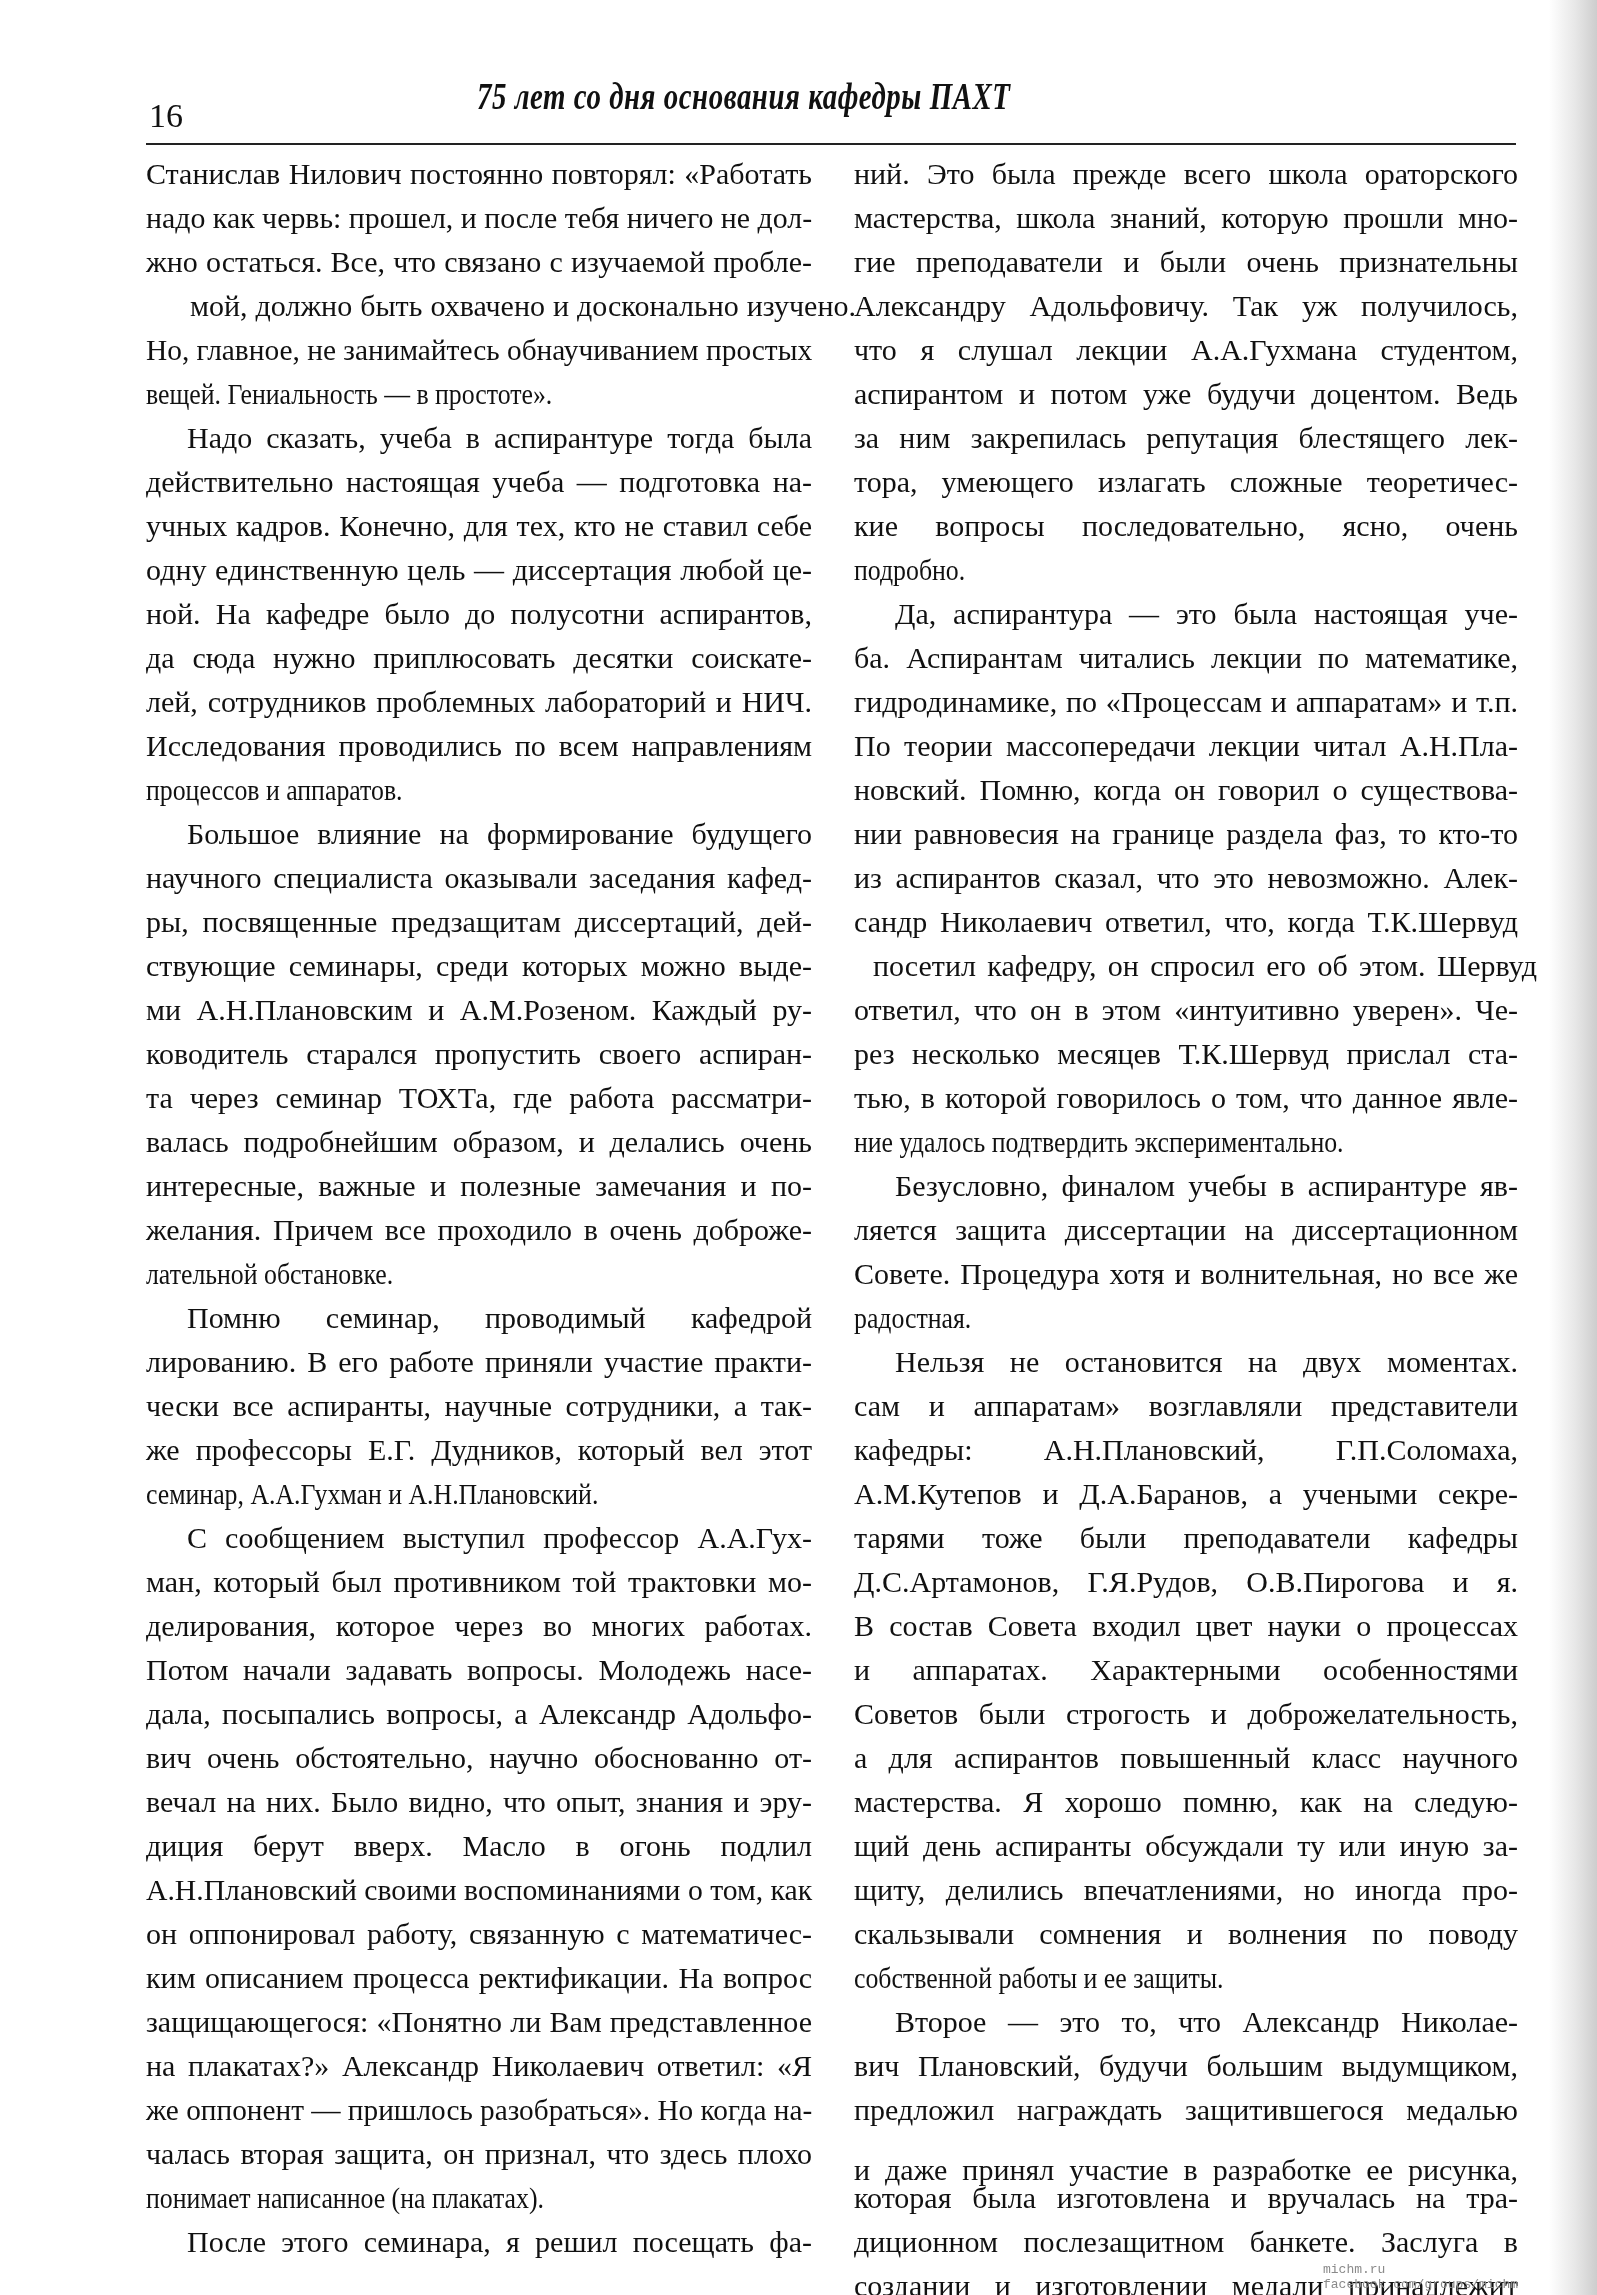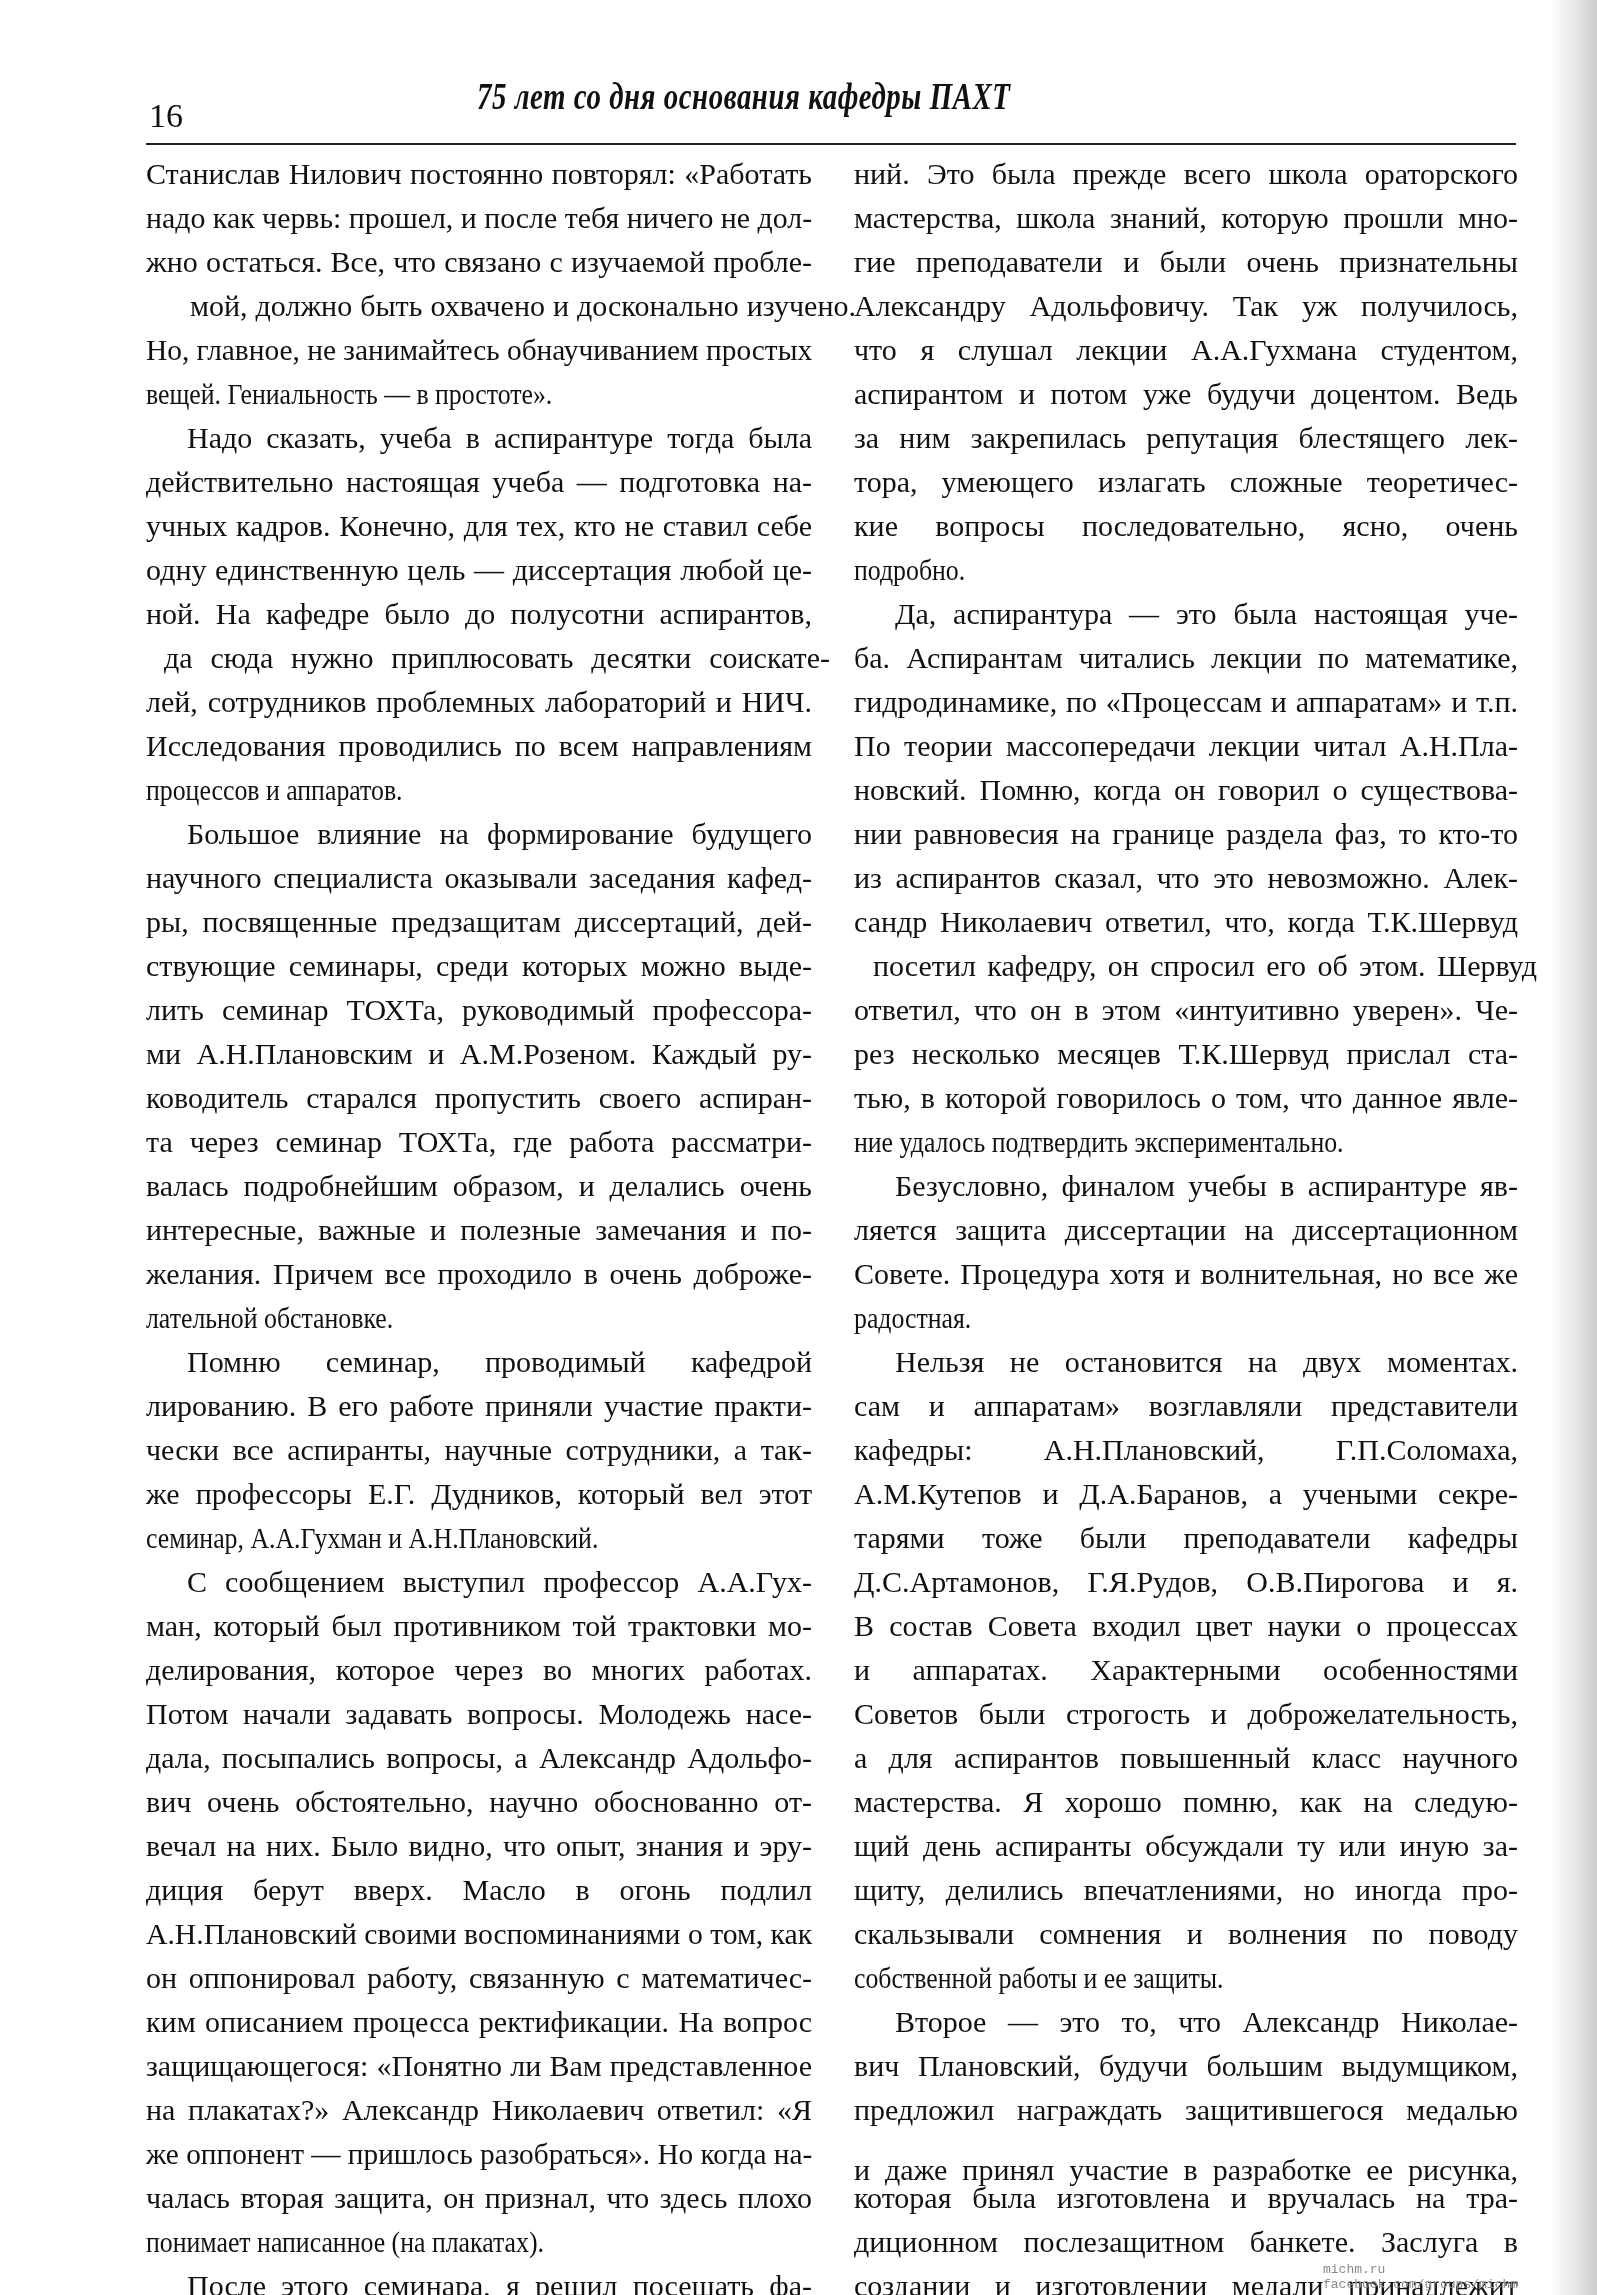--- a/index.html
+++ b/index.html
@@ -64,31 +64,30 @@
       <span class="line"><span class="t" style="width: 666px; transform: scaleX(1); transform-origin: left center; margin-left: 44px;">мой, должно быть охвачено и досконально изучено.</span></span>
       <span class="line"><span class="t" style="width: 680px; transform: scaleX(0.97928); transform-origin: left center;">Но, главное, не занимайтесь обнаучиванием простых</span></span>
       <span class="line last"><span class="t" style="width: auto; transform: scaleX(0.86); transform-origin: left center;">вещей. Гениальность — в простоте».</span></span>
     </div>
     <div>
       <span class="line indent"><span class="t" style="width: 625px; transform: scaleX(1); transform-origin: left center;">Надо сказать, учеба в аспирантуре тогда была</span></span>
       <span class="line"><span class="t" style="width: 666px; transform: scaleX(1); transform-origin: left center;">действительно настоящая учеба — подготовка на-</span></span>
       <span class="line"><span class="t" style="width: 666px; transform: scaleX(1); transform-origin: left center;">учных кадров. Конечно, для тех, кто не ставил себе</span></span>
       <span class="line"><span class="t" style="width: 666px; transform: scaleX(1); transform-origin: left center;">одну единственную цель — диссертация любой це-</span></span>
       <span class="line"><span class="t" style="width: 666px; transform: scaleX(1); transform-origin: left center;">ной. На кафедре было до полусотни аспирантов,</span></span>
-      <span class="line"><span class="t" style="width: 666px; transform: scaleX(1); transform-origin: left center; margin-left: 18px;">да сюда нужно приплюсовать десятки соискате-</span></span>
+      <span class="line"><span class="t" style="width: 666px; transform: scaleX(1); transform-origin: left center;">да сюда нужно приплюсовать десятки соискате-</span></span>
       <span class="line"><span class="t" style="width: 666px; transform: scaleX(1); transform-origin: left center;">лей, сотрудников проблемных лабораторий и НИЧ.</span></span>
       <span class="line"><span class="t" style="width: 666px; transform: scaleX(1); transform-origin: left center;">Исследования проводились по всем направлениям</span></span>
       <span class="line last"><span class="t" style="width: auto; transform: scaleX(0.86); transform-origin: left center;">процессов и аппаратов.</span></span>
     </div>
     <div>
       <span class="line indent"><span class="t" style="width: 625px; transform: scaleX(1); transform-origin: left center;">Большое влияние на формирование будущего</span></span>
       <span class="line"><span class="t" style="width: 666px; transform: scaleX(1); transform-origin: left center;">научного специалиста оказывали заседания кафед-</span></span>
       <span class="line"><span class="t" style="width: 666px; transform: scaleX(1); transform-origin: left center;">ры, посвященные предзащитам диссертаций, дей-</span></span>
       <span class="line"><span class="t" style="width: 666px; transform: scaleX(1); transform-origin: left center;">ствующие семинары, среди которых можно выде-</span></span>
-      <span class="line"><span class="t" style="width: 666px; transform: scaleX(1); transform-origin: left center;">лить семинар ТОХТа, руководимый профессора-</span></span>
       <span class="line"><span class="t" style="width: 666px; transform: scaleX(1); transform-origin: left center;">ми А.Н.Плановским и А.М.Розеном. Каждый ру-</span></span>
       <span class="line"><span class="t" style="width: 666px; transform: scaleX(1); transform-origin: left center;">ководитель старался пропустить своего аспиран-</span></span>
       <span class="line"><span class="t" style="width: 666px; transform: scaleX(1); transform-origin: left center;">та через семинар ТОХТа, где работа рассматри-</span></span>
       <span class="line"><span class="t" style="width: 666px; transform: scaleX(1); transform-origin: left center;">валась подробнейшим образом, и делались очень</span></span>
       <span class="line"><span class="t" style="width: 666px; transform: scaleX(1); transform-origin: left center;">интересные, важные и полезные замечания и по-</span></span>
       <span class="line"><span class="t" style="width: 666px; transform: scaleX(1); transform-origin: left center;">желания. Причем все проходило в очень доброже-</span></span>
       <span class="line last"><span class="t" style="width: auto; transform: scaleX(0.86); transform-origin: left center;">лательной обстановке.</span></span>
     </div>
     <div>
       <span class="line indent"><span class="t" style="width: 625px; transform: scaleX(1); transform-origin: left center;">Помню семинар, проводимый кафедрой</span></span>

